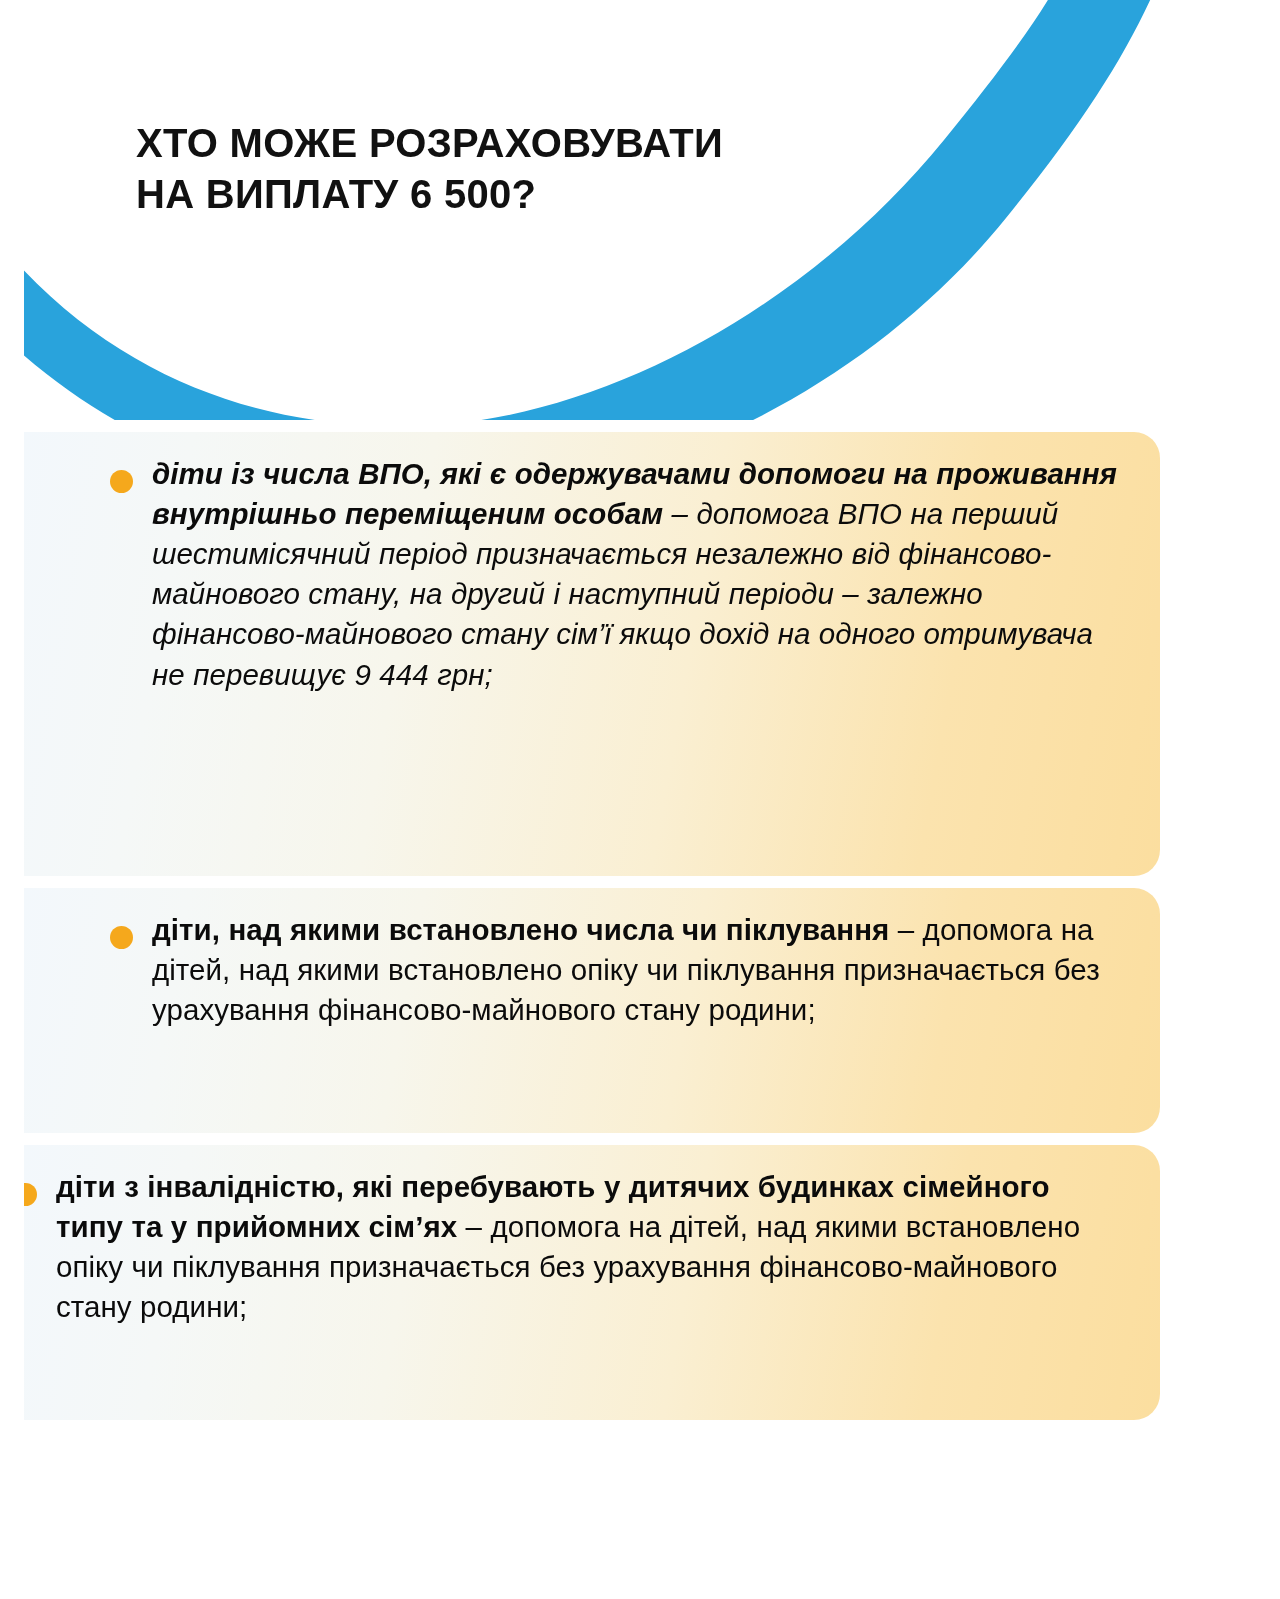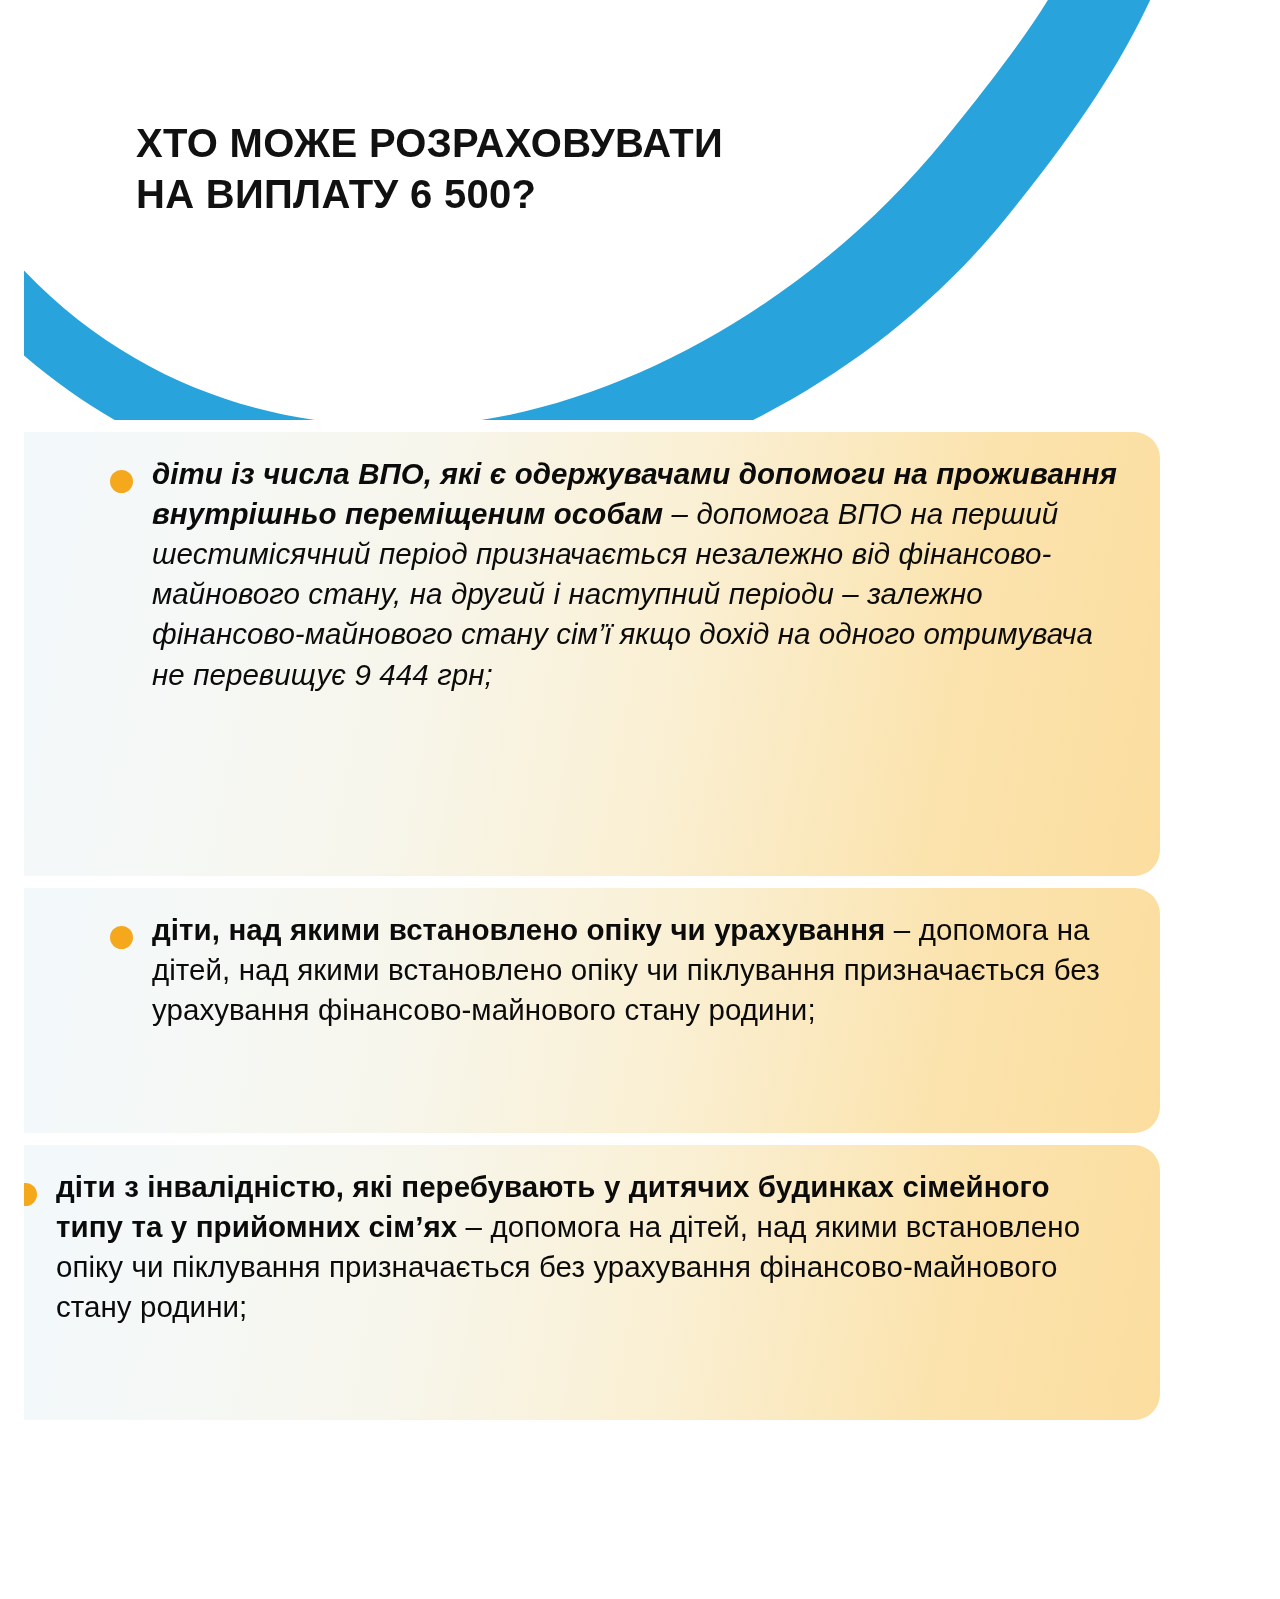--- a/index.html
+++ b/index.html
@@ -151,21 +151,21 @@
     <div class="card card-1">
       <div class="card-inner">
         <span class="bullet"></span>
         <p class="card-text"><span class="lead">діти із числа ВПО, які є одержувачами допомоги на проживання внутрішньо переміщеним особам</span><span class="body"> – допомога ВПО на перший шестимісячний період призначається незалежно від фінансово-майнового стану, на другий і наступний періоди  – залежно фінансово-майнового стану сім’ї якщо дохід на одного отримувача не перевищує 9 444 грн;</span></p>
       </div>
     </div>
 
     <div class="card card-2">
       <div class="card-inner">
         <span class="bullet"></span>
-        <p class="card-text"><span class="lead">діти, над якими встановлено опіку чи урахування</span><span class="body"> – допомога на дітей, над якими встановлено опіку чи піклування призначається без урахування фінансово-майнового стану родини;</span></p>
+        <p class="card-text"><span class="lead">діти, над якими встановлено числа чи піклування</span><span class="body"> – допомога на дітей, над якими встановлено опіку чи піклування призначається без урахування фінансово-майнового стану родини;</span></p>
       </div>
     </div>
 
     <div class="card card-3">
       <div class="card-inner">
         <span class="bullet"></span>
         <p class="card-text"><span class="lead">діти з інвалідністю, які перебувають у дитячих будинках сімейного типу та у прийомних сім’ях</span><span class="body"> – допомога на дітей, над якими встановлено опіку чи піклування призначається без урахування фінансово-майнового стану родини;</span></p>
       </div>
     </div>
 

